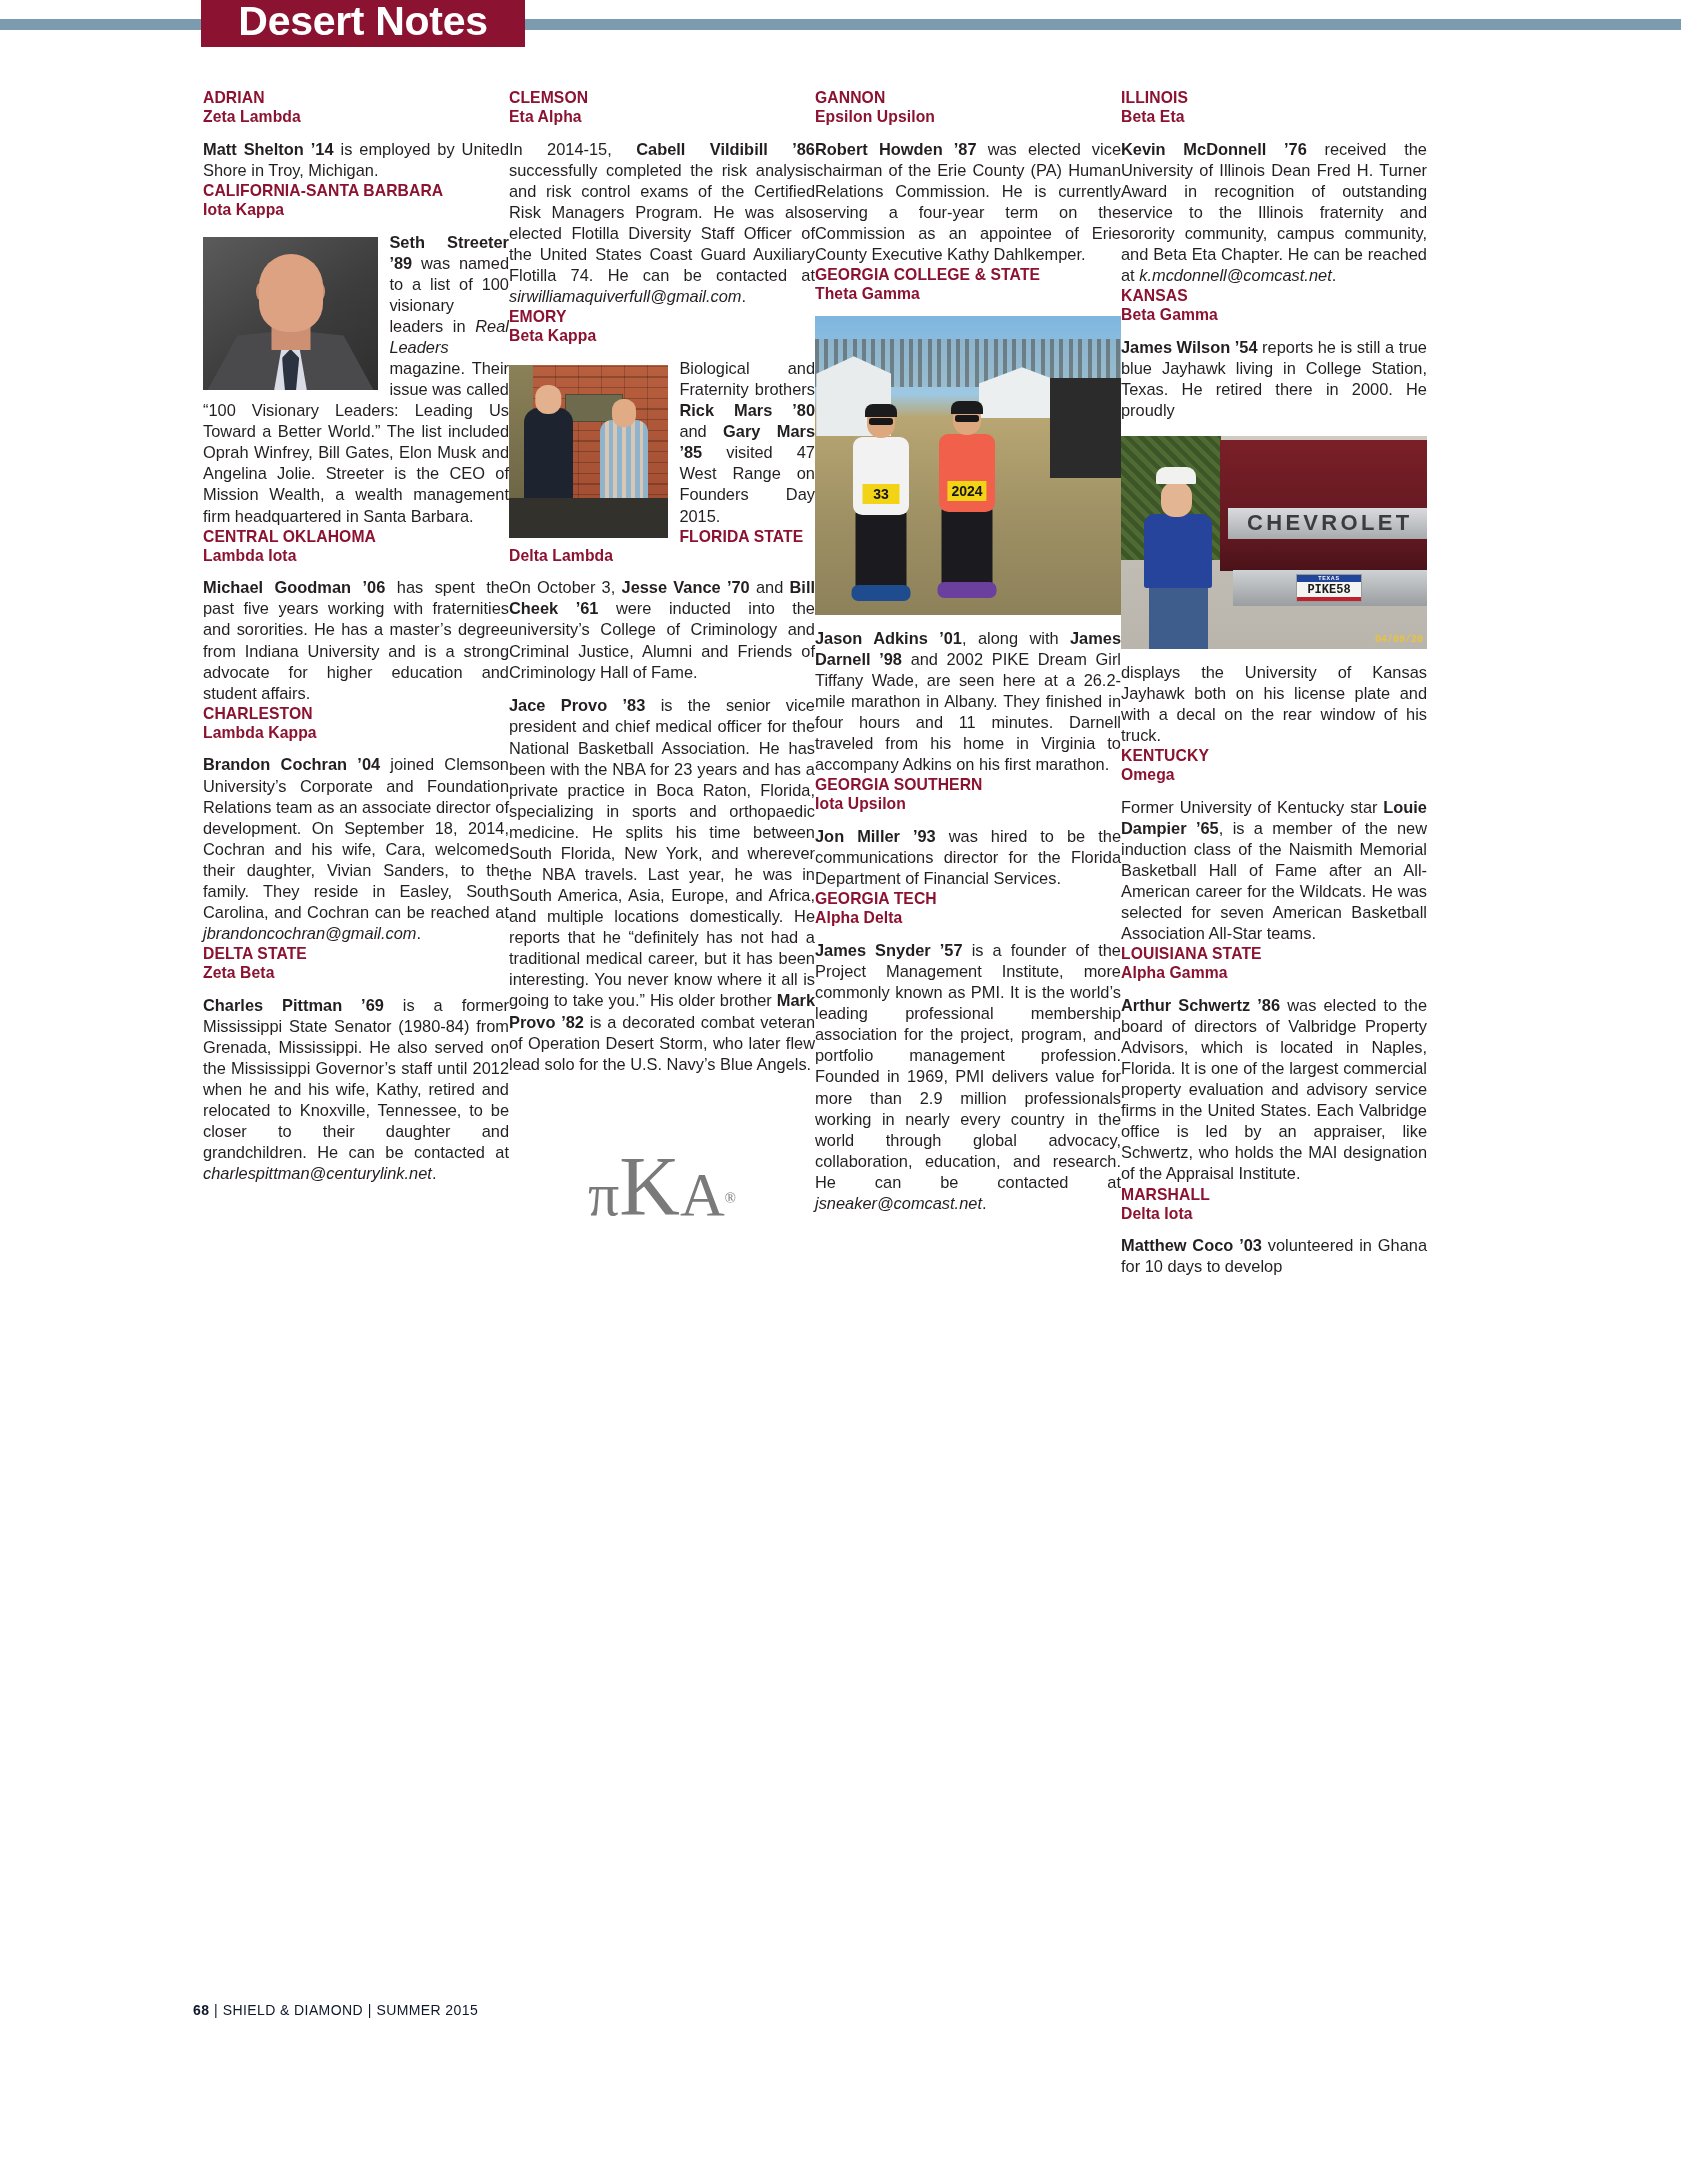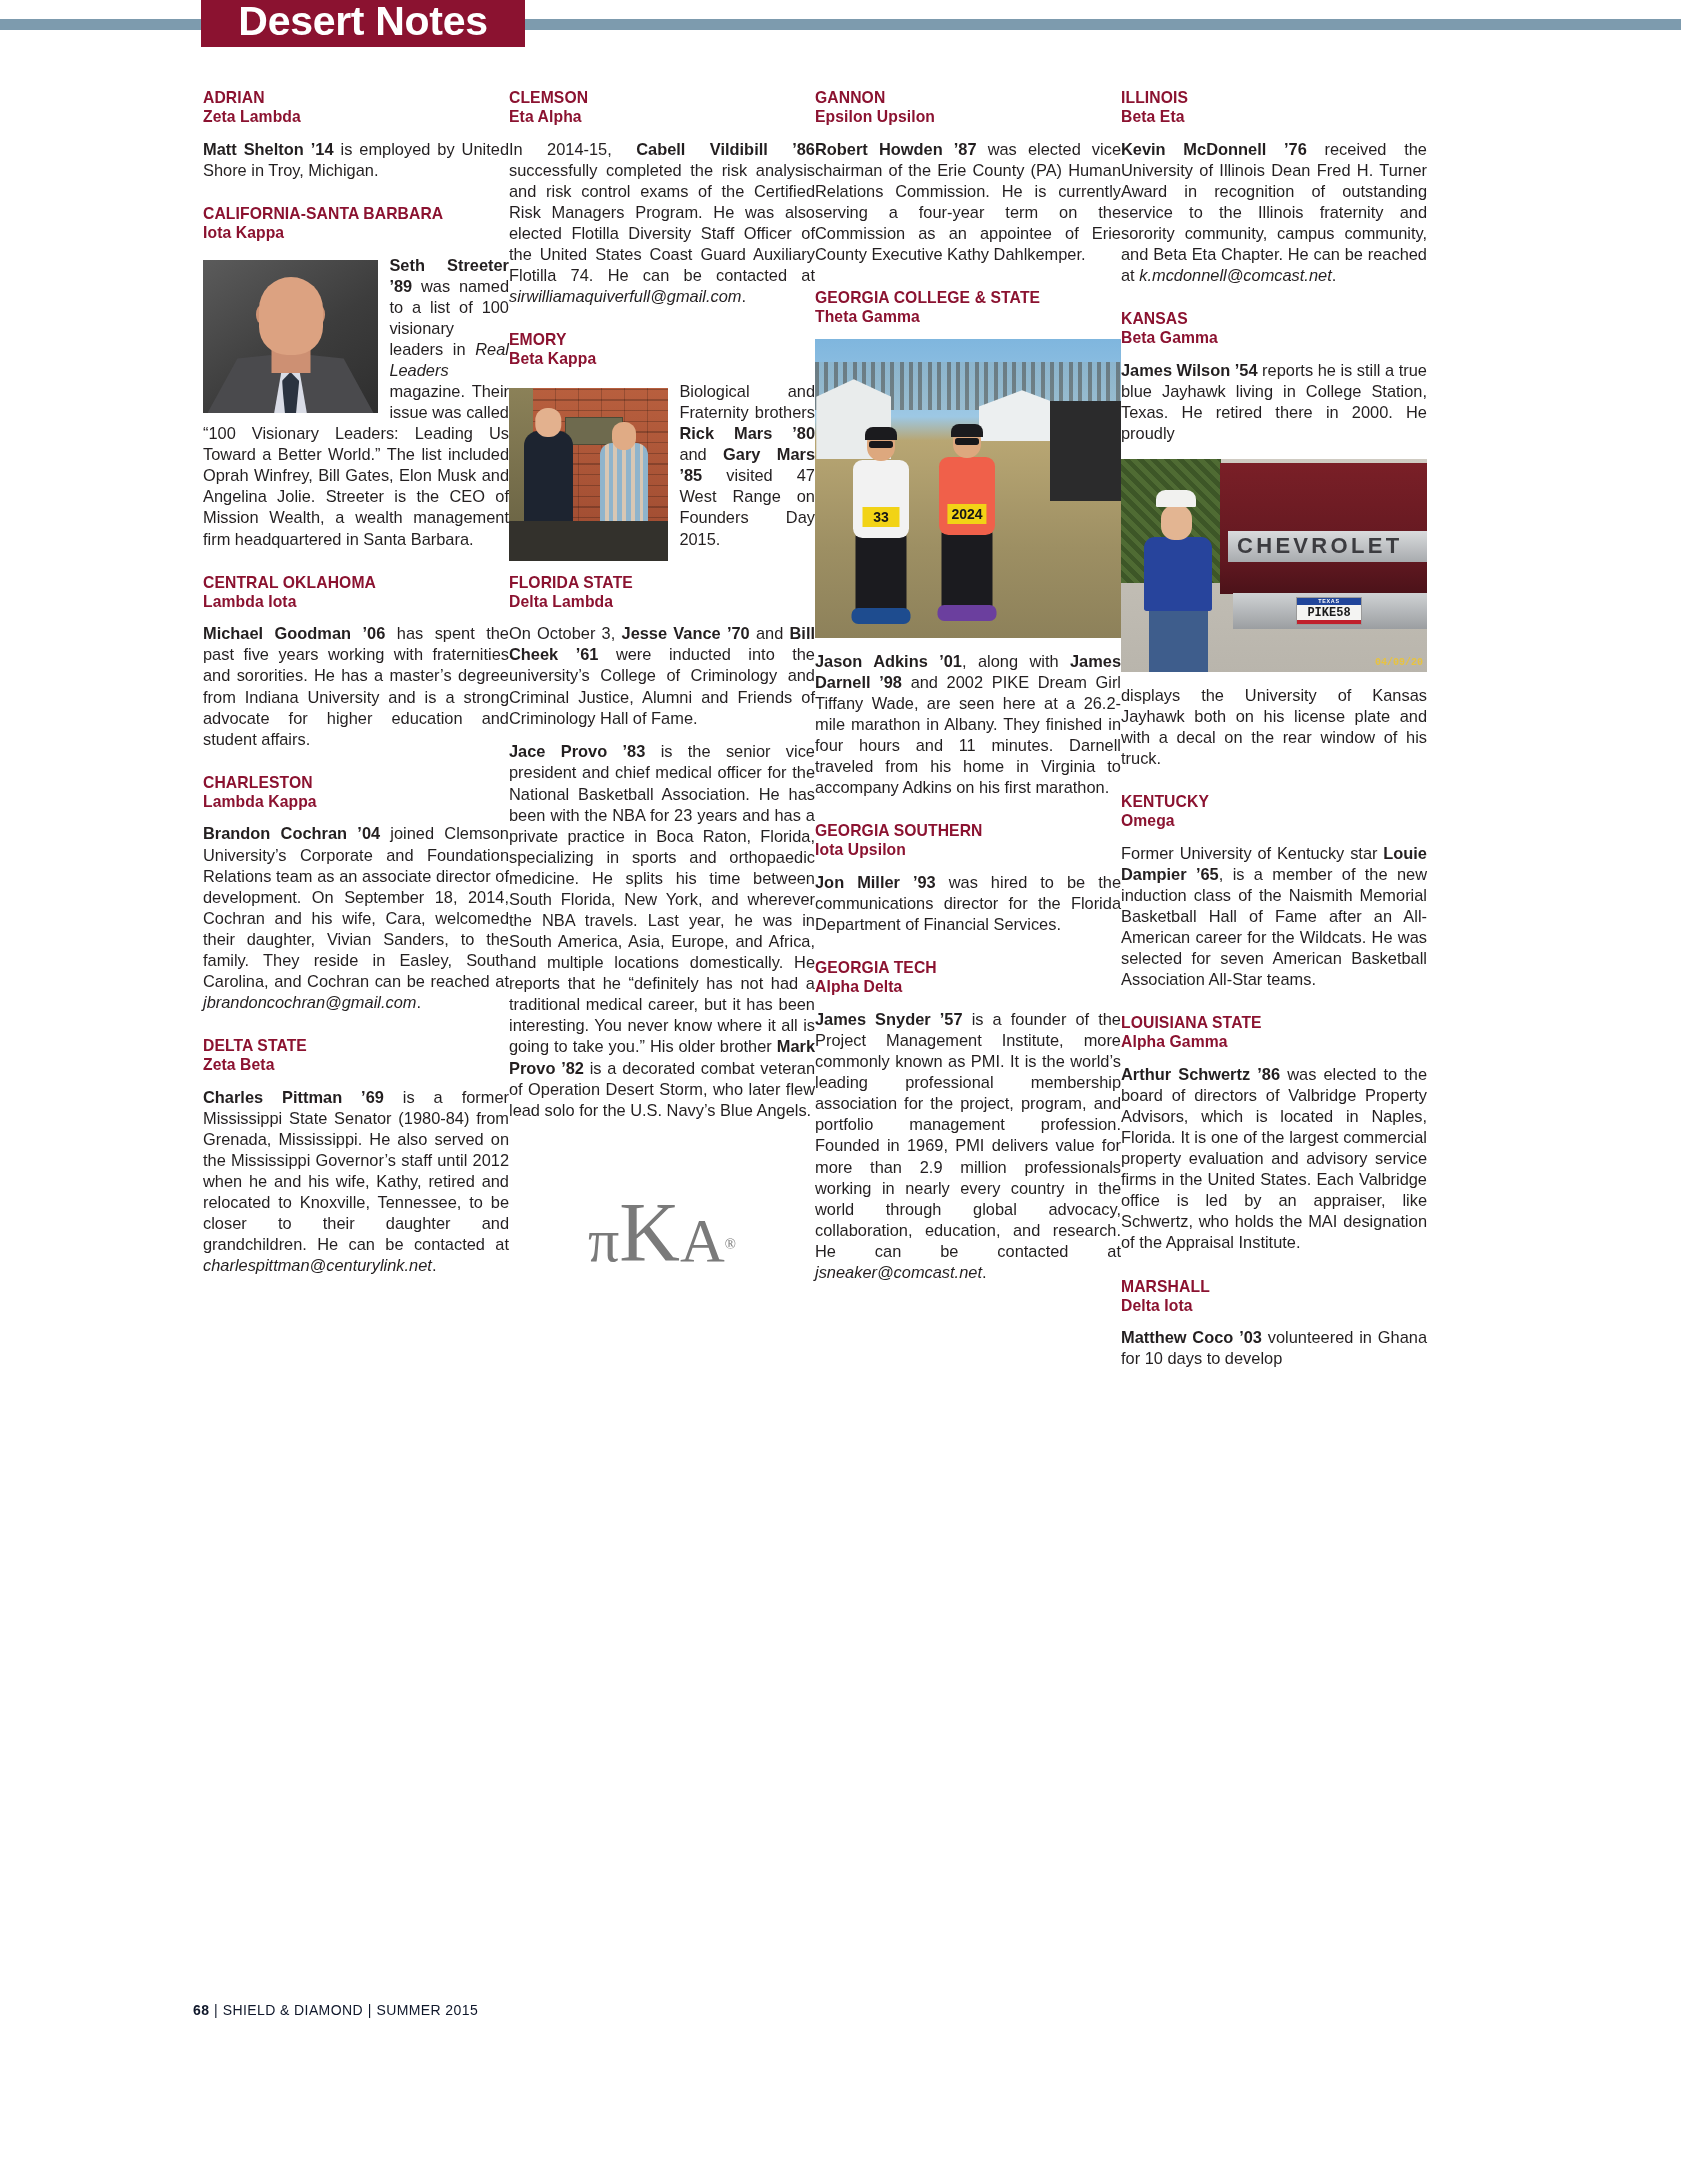--- a/index.html
+++ b/index.html
@@ -61,21 +61,20 @@
     position: relative;
   }
 
   
   .chap-head {
     color: #8b1230;
     font-weight: bold;
     font-size: 15.7px;
     line-height: 1.21;
     letter-spacing: 0.1px;
-    margin-top: 23px;
   }
   .col .chap-head:first-child { margin-top: 0; }
   .chap-school { text-transform: uppercase; }
   .chap-greek  { }
 
   p.body {
     font-size: 16.4px;
     line-height: 1.285;
     color: #231f20;
     text-align: justify;
@@ -254,21 +253,21 @@
     position: absolute; left: 0; top: 0; width: 100px; height: 124px;
     background: repeating-linear-gradient(45deg,#4f6b33 0 4.7px,#3d5627 4.7px 9.4px);
   }
   .kansas-photo .truck {
     position: absolute; left: 99px; top: 4px; right: 0; height: 131px;
     background: linear-gradient(180deg,#7a1f27 0%,#601820 75%,#4b1219 100%);
   }
   .kansas-photo .chrome {
     position: absolute; left: 107px; top: 72px; right: 0; height: 31px;
     background: linear-gradient(180deg,#d9dbdd,#a8abae);
-    display: flex; align-items: center; padding-left: 9px;
+    display: flex; align-items: center; padding-left: 19px;
   }
   .kansas-photo .chrome span {
     font-size: 22px; font-weight: bold; letter-spacing: 3.3px;
     color: #3c3c40; font-family: "Liberation Sans", sans-serif;
   }
   .kansas-photo .bumper {
     position: absolute; left: 112px; top: 134px; right: 0; height: 36px;
     background: linear-gradient(180deg,#cfd2d4,#9b9ea1);
   }
   .kansas-photo .plate {

